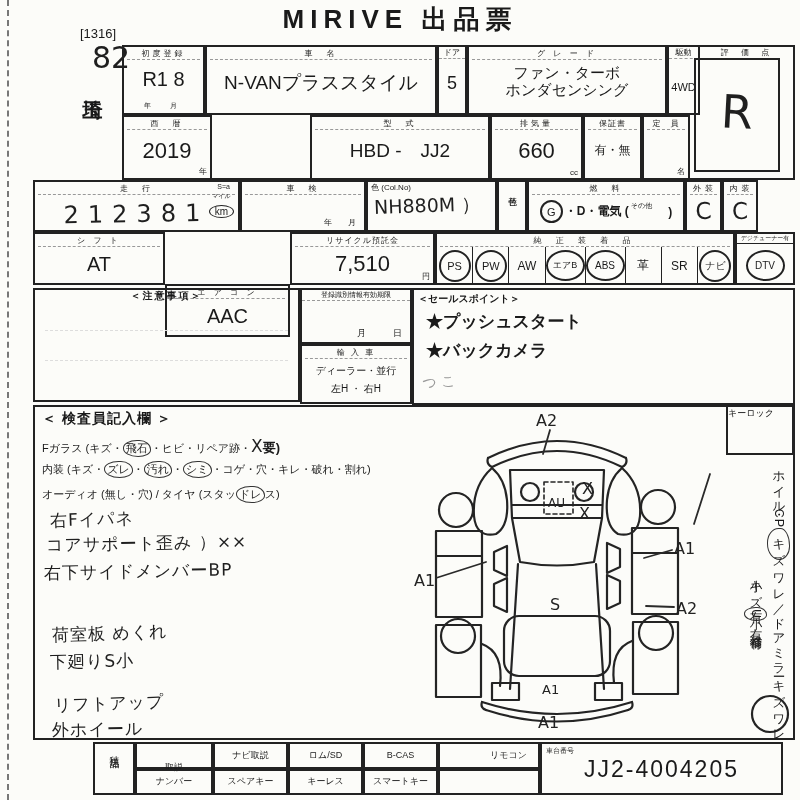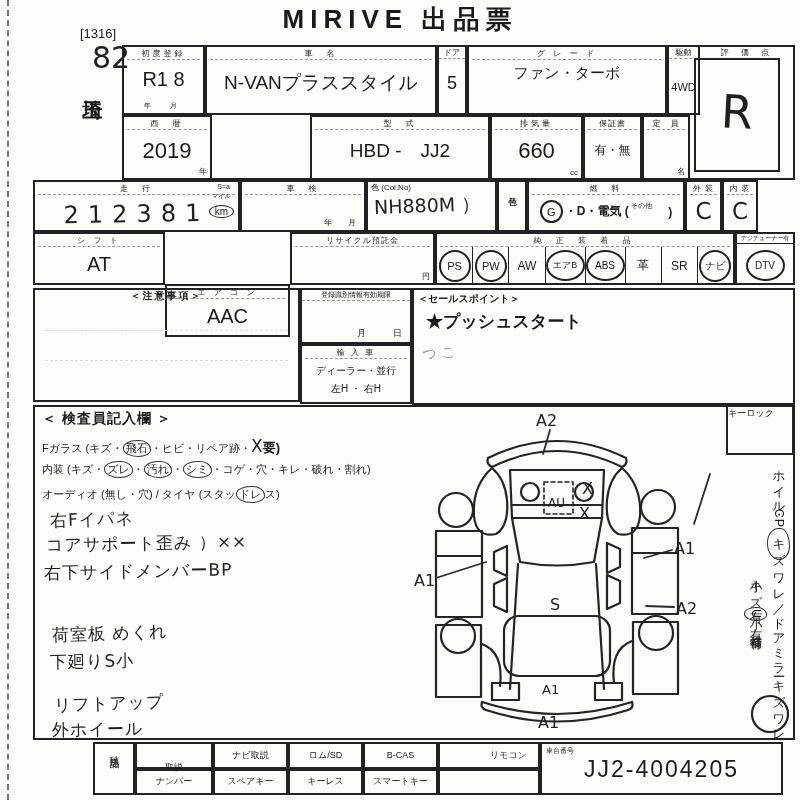--- a/index.html
+++ b/index.html
@@ -52,20 +52,21 @@
     <div class="hdr">車　名</div>
     <div class="val" style="font-size:19px;margin-top:12px;">N-VANプラススタイル</div>
   </div>
   <div class="cell" style="left:437px;top:45px;width:30px;height:70px;">
     <div class="hdr-plain" style="text-align:center;border-bottom:1px dashed #999;">ドア</div>
     <div class="val" style="font-size:18px;margin-top:14px;">5</div>
   </div>
   <div class="cell" style="left:467px;top:45px;width:200px;height:70px;">
     <div class="hdr">グ レ ー ド</div>
     <div class="val" style="font-size:15px;margin-top:4px;">ファン・ターボ</div>
+    <div class="val" style="font-size:15px;">ホンダセンシング</div>
   </div>
   <div class="cell" style="left:667px;top:45px;width:33px;height:70px;">
     <div class="hdr-plain" style="text-align:center;border-bottom:1px dashed #999;">駆動</div>
     <div class="val" style="font-size:11px;margin-top:22px;">4WD</div>
   </div>
   <div class="abs hdr-plain" style="left:700px;top:47px;width:95px;text-align:center;letter-spacing:5px;">評 価 点</div>
   <div class="cell" style="left:694px;top:58px;width:86px;height:114px;">
     <div class="val hand" style="font-size:46px;margin-top:26px;transform:rotate(3deg);">R</div>
   </div>
 
@@ -133,20 +134,21 @@
   <div class="cell" style="left:33px;top:232px;width:132px;height:53px;">
     <div class="hdr">シ フ ト</div>
     <div class="val" style="font-size:20px;margin-top:6px;">AT</div>
   </div>
   <div class="cell" style="left:165px;top:240px;width:125px;height:53px;margin-top:44px;">
     <div class="hdr">エ ア コ ン</div>
     <div class="val" style="font-size:20px;margin-top:6px;">AAC</div>
   </div>
   <div class="cell" style="left:290px;top:232px;width:145px;height:53px;">
     <div class="hdr" style="letter-spacing:1px;">リサイクル預託金</div>
+    <div class="val" style="font-size:22px;margin-top:4px;">7,510</div>
     <div class="unit">円</div>
   </div>
   <div class="cell" style="left:435px;top:232px;width:300px;height:53px;">
     <div class="hdr" style="letter-spacing:6px;">純 正 装 着 品</div>
     <div class="eq-row" style="height:37px;">
       <div class="eq-cell">
           <span class="circ">PS</span>
         </div>
       <div class="eq-cell">
           <span class="circ">PW</span>
@@ -188,20 +190,21 @@
     <div class="abs" style="bottom:2px;right:8px;font-size:9px;">月　　　日</div>
   </div>
   <div class="cell" style="left:300px;top:344px;width:112px;height:60px;">
     <div class="hdr" style="letter-spacing:2px;">輸 入 車</div>
     <div class="val" style="font-size:10px;margin-top:6px;">ディーラー・並行</div>
     <div class="val" style="font-size:10px;margin-top:6px;">左H ・ 右H</div>
   </div>
   <div class="cell" style="left:412px;top:288px;width:383px;height:117px;">
     <div style="font-size:10px;font-weight:bold;padding:2px 0 0 4px;">＜セールスポイント＞</div>
     <div style="font-size:17px;font-weight:bold;padding:4px 0 0 12px;">★プッシュスタート</div>
+    <div style="font-size:17px;font-weight:bold;padding:6px 0 0 12px;">★バックカメラ</div>
     <div class="hand" style="font-size:14px;color:#999;padding-left:8px;transform:rotate(-4deg);">つ  こ</div>
   </div>
 
   <div class="cell" style="left:33px;top:405px;width:762px;height:335px;"></div>
 
   <div class="abs" style="left:42px;top:410px;font-size:14px;font-weight:bold;letter-spacing:1px;">＜ 検査員記入欄 ＞</div>
 
   <div class="insp-line" style="left:42px;top:436px;">
     <span>Fガラス (キズ・</span><span class="hc">飛石</span><span>・ヒビ・リペア跡・</span><span class="hand" style="font-size:17px;">X</span><span style="font-size:13px;font-weight:bold;">要)</span>
   </div>

